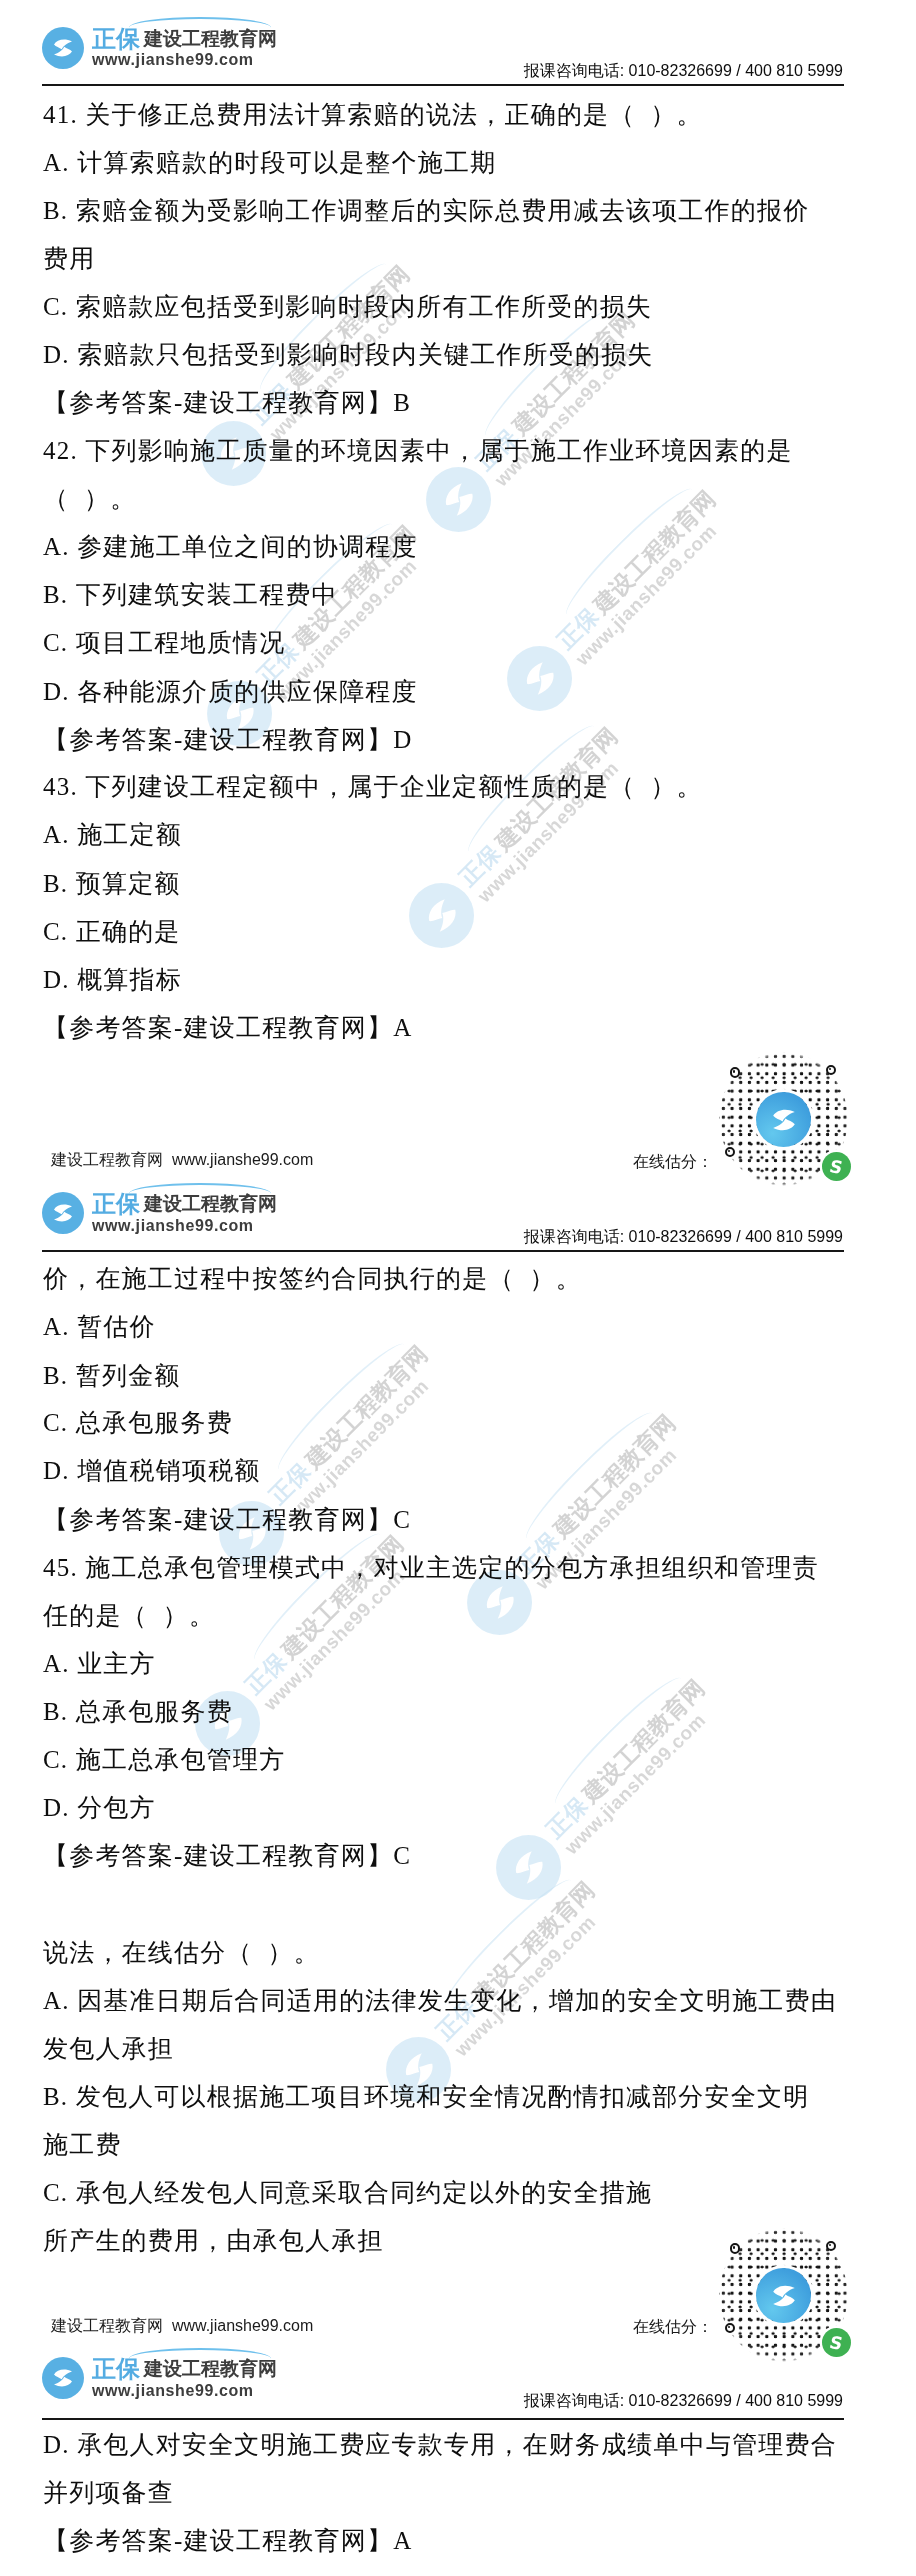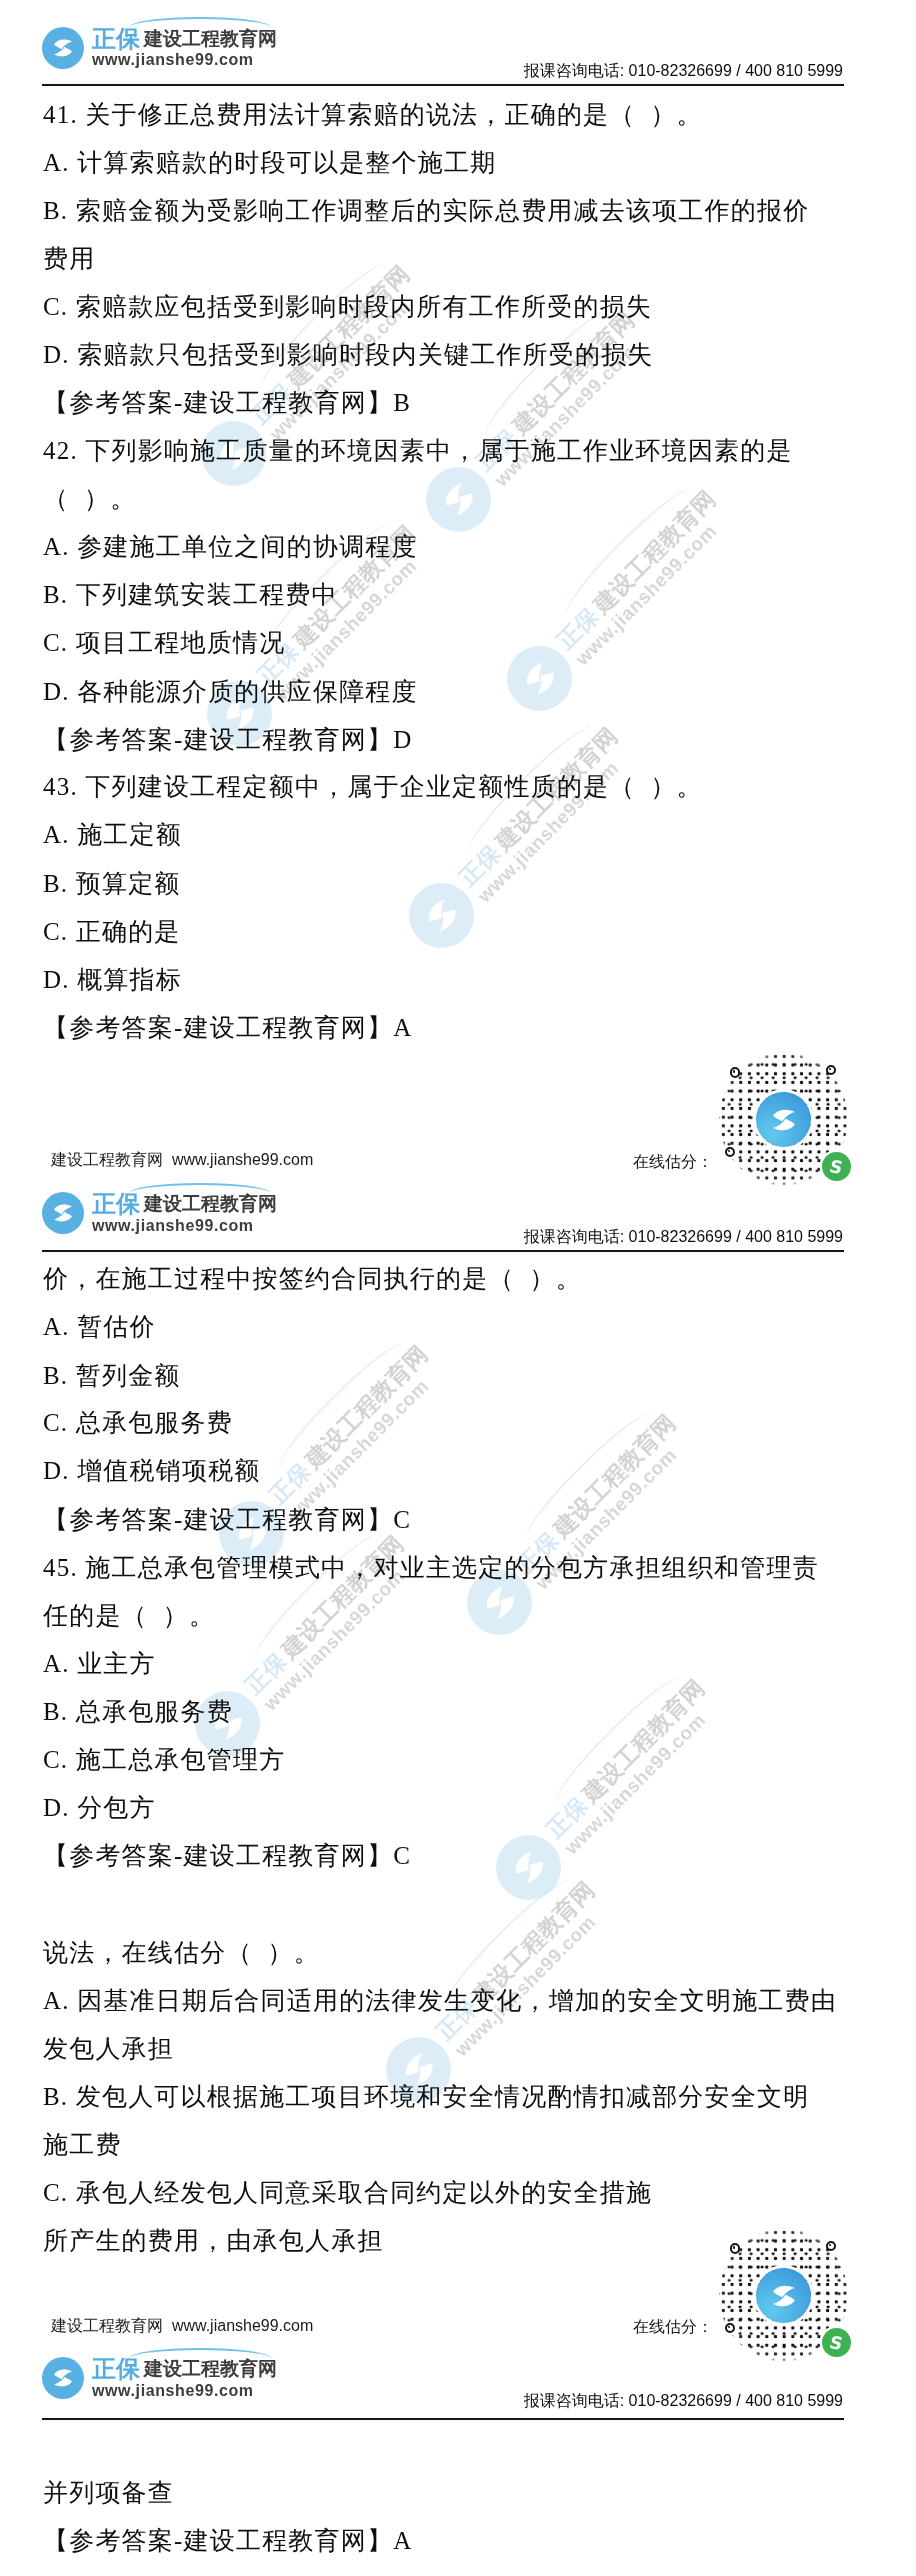--- a/index.html
+++ b/index.html
@@ -355,17 +355,18 @@
           <i class="lg-arc"></i>
           <span class="lg-zb">正保</span>
           <span class="lg-nm">建设工程教育网</span>
         </span>
       <span class="lg-url">www.jianshe99.com</span>
     </span>
   </div>
   <div class="hdr-phone" style="top:2391px">报课咨询电话: 010-82326699 / 400 810 5999</div>
   <div class="hdr-rule" style="top:2418px"></div>
 
+  <div class="bl" style="top:2431px">D. 承包人对安全文明施工费应专款专用，在财务成绩单中与管理费合</div>
   <div class="bl" style="top:2479px">并列项备查</div>
   <div class="bl" style="top:2527px">【参考答案-建设工程教育网】A</div>
 
 </div>
 
 
 </body></html>

